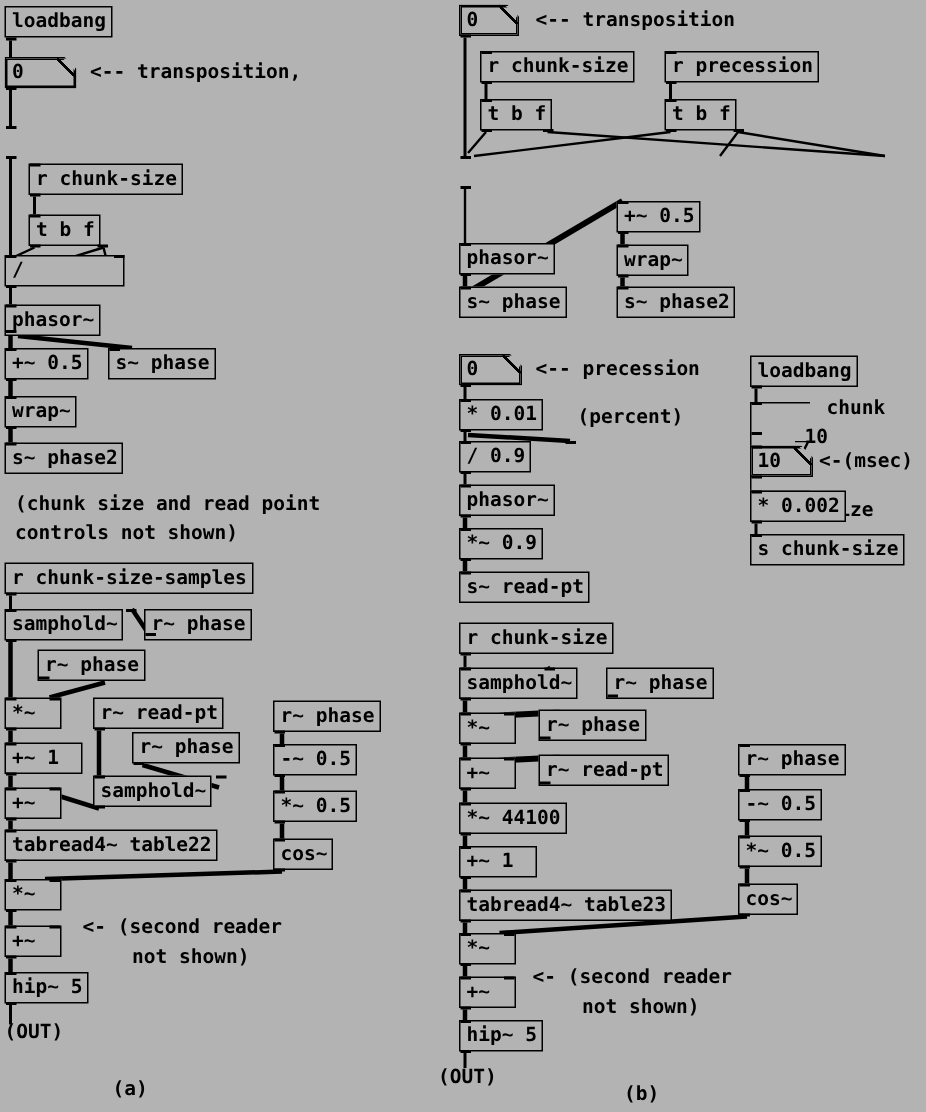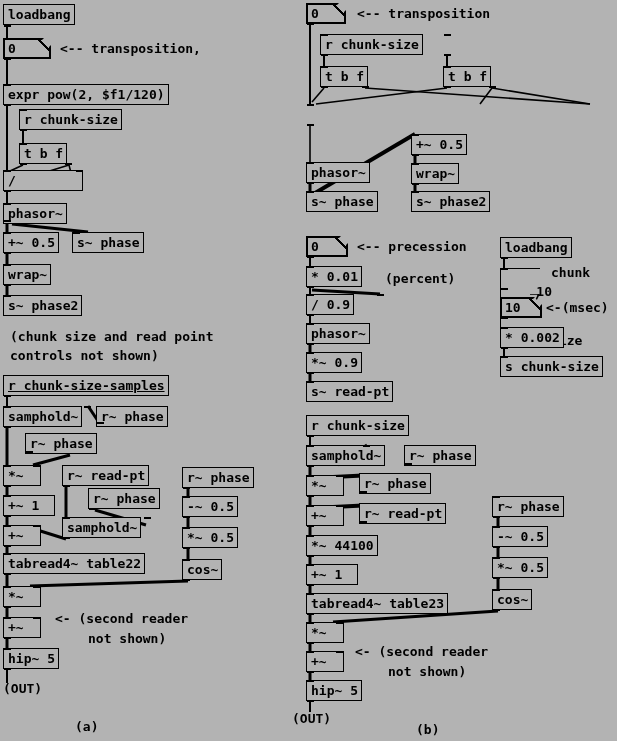--- a/index.html
+++ b/index.html
@@ -246,34 +246,33 @@
     <line x1="310" y1="673" x2="310" y2="680" stroke="#000" stroke-width="3"></line>
 
     <line x1="310" y1="702" x2="310" y2="712" stroke="#000" stroke-width="2"></line>
   </svg>
 
   <div class="obj" style="left:3px;  top:4px;">loadbang</div>
   <div class="num" style="left:3px;  top:38px; width:48px;">0</div>
 
   <div class="cmt" style="left:60px; top:42px;">&lt;-- transposition,</div>
 
-  <div class="obj" style="left:3px;  top:84px;">expr pow(2, $f1/120)</div>
   <div class="obj" style="left:19px; top:109px;">r chunk-size</div>
   <div class="obj" style="left:19px; top:143px;">t b f</div>
   <div class="obj" style="left:3px;  top:170px; width:80px;">/</div>
   <div class="obj" style="left:3px;  top:203px;">phasor~</div>
   <div class="obj" style="left:3px;  top:232px;">+~ 0.5</div>
   <div class="obj" style="left:72px; top:232px;">s~ phase</div>
   <div class="obj" style="left:3px;  top:264px;">wrap~</div>
   <div class="obj" style="left:3px;  top:295px;">s~ phase2</div>
 
   <div class="cmt" style="left:10px; top:349px;">controls not shown)</div>
   <div class="cmt" style="left:10px; top:330px;">(chunk size and read point</div>
 
-  <div class="obj" style="left:3px;  top:375px;text-decoration:underline;">r chunk-size-samples</div>
+  <div class="obj" style="left:3px;  top:375px;">r chunk-size-samples</div>
   <div class="obj" style="left:3px;  top:406px;">samphold~</div>
   <div class="obj" style="left:96px; top:406px;">r~ phase</div>
   <div class="obj" style="left:25px; top:433px;">r~ phase</div>
 
   <div class="obj" style="left:3px;  top:465px; width:38px;">*~</div>
   <div class="obj" style="left:3px;  top:495px; width:52px;">+~ 1</div>
   <div class="obj" style="left:3px;  top:525px; width:38px;">+~</div>
 
   <div class="obj" style="left:62px; top:465px;">r~ read-pt</div>
   <div class="obj" style="left:88px; top:488px;">r~ phase</div>
@@ -293,20 +292,21 @@
   <div class="cmt" style="left:55px; top:612px;">&lt;- (second reader</div>
   <div class="cmt" style="left:88px; top:632px;">not shown)</div>
   <div class="cmt" style="left:3px;  top:682px;">(OUT)</div>
 
   <div class="cmt" style="left:75px; top:720px;">(a)</div>
 
   <div class="num" style="left:306px; top:3px; width:40px;">0</div>
   <div class="cmt" style="left:357px; top:7px;">&lt;-- transposition</div>
 
   <div class="obj" style="left:320px; top:34px;">r chunk-size</div>
+  <div class="obj" style="left:443px; top:34px;">r precession</div>
   <div class="obj" style="left:320px; top:66px;">t b f</div>
   <div class="obj" style="left:443px; top:66px;">t b f</div>
 
   <div class="obj" style="left:306px; top:162px;">phasor~</div>
   <div class="obj" style="left:306px; top:191px;">s~ phase</div>
   <div class="obj" style="left:411px; top:134px;">+~ 0.5</div>
   <div class="obj" style="left:411px; top:163px;">wrap~</div>
   <div class="obj" style="left:411px; top:191px;">s~ phase2</div>
 
   <div class="num" style="left:306px; top:236px; width:42px;">0</div>

